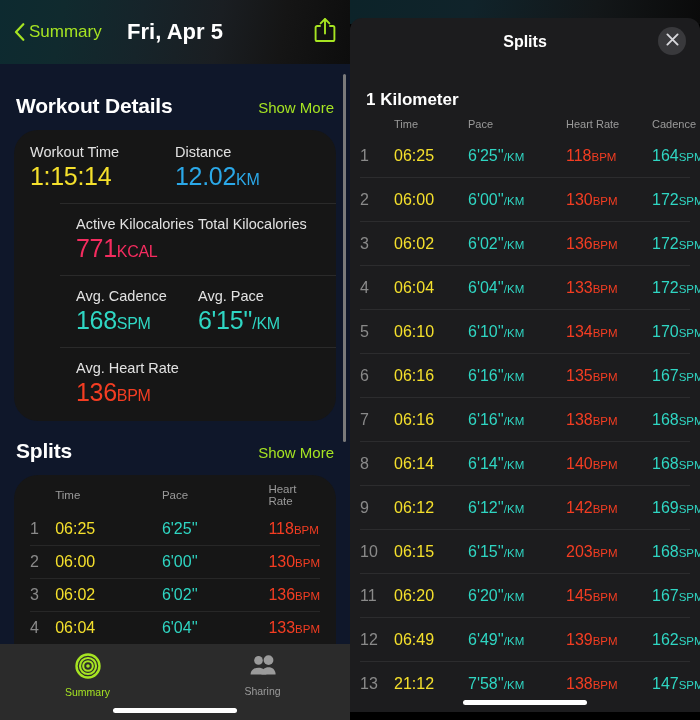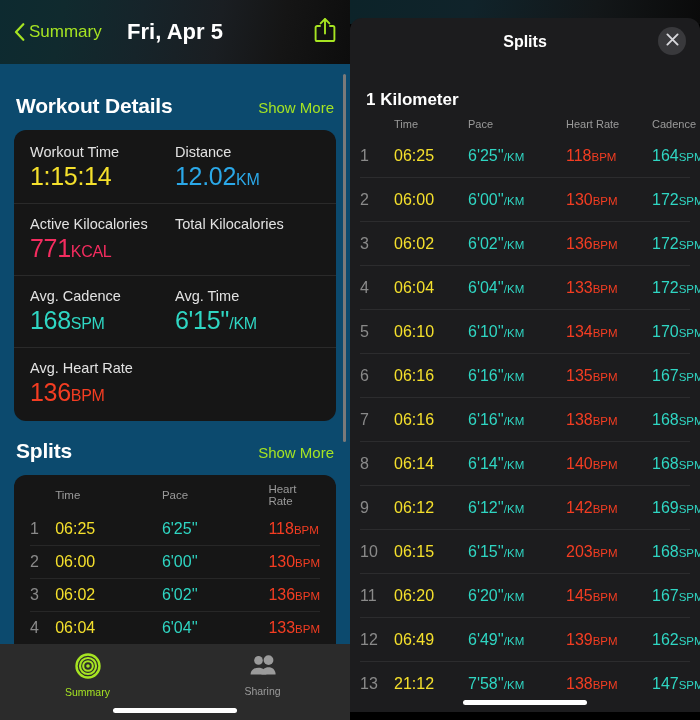--- a/index.html
+++ b/index.html
@@ -10,21 +10,21 @@
     font-family: "Liberation Sans", sans-serif;
     overflow: hidden;
   }
 
   #root { position: relative; width: 700px; height: 720px; background:#000; }
 
   
   #left-panel {
     position: absolute; left: 0; top: 0;
     width: 350px; height: 720px;
-    background: #0c4a6e;
+    background: #0f172a;
     overflow: hidden;
   }
 
   .nav-bar {
     position: relative;
     height: 64px;
     background: linear-gradient(100deg, #0d2a30 0%, #102a2e 18%, #16242a 40%, #1a1e22 62%, #151515 80%, #0d0d0d 100%);
     display: flex; align-items: center;
     padding: 0 14px;
   }
@@ -49,26 +49,26 @@
 
   .section-head {
     display: flex; align-items: baseline; justify-content: space-between;
     padding: 18px 2px 12px 2px;
   }
   .section-title { color: #fff; font-size: 21px; font-weight: 700; letter-spacing: -0.2px; }
   .show-more { color: #a6e422; font-size: 15px; cursor: pointer; }
 
   .card {
     background: #161616;
-    border-radius: 12px;
+    border-radius: 24px;
     padding: 2px 0;
   }
 
   .metric-row { display: flex; padding: 12px 16px 12px 16px; }
-  .metric-row + .metric-row { border-top: 1px solid #2a2a2a; }
+  .metric-row + .metric-row { border-top: 1px solid #2a2a2a; margin-left: 46px; }
   .metric { flex: 1; min-width: 0; }
   .metric-label { color: #e2e2e2; font-size: 14.5px; margin-bottom: 2px; }
   .metric-value { font-size: 25px; font-weight: 500; letter-spacing: -0.3px; white-space: nowrap; }
   .metric-value .u { font-size: 16px; font-weight: 500; }
 
   .c-yellow { color: #f5e02c; }
   .c-blue   { color: #2ba8e8; }
   .c-pink   { color: #f42c5f; }
   .c-teal   { color: #2fd6c3; }
   .c-red    { color: #f43d22; }
@@ -215,21 +215,21 @@
             <div class="metric-label">Total Kilocalories</div>
           </div>
         </div>
 
         <div class="metric-row">
           <div class="metric">
             <div class="metric-label">Avg. Cadence</div>
             <div class="metric-value c-teal"><span>168</span><span class="u">SPM</span></div>
           </div>
           <div class="metric">
-            <div class="metric-label">Avg. Time</div>
+            <div class="metric-label">Avg. Pace</div>
             <div class="metric-value c-teal"><span>6'15''</span><span class="u">/KM</span></div>
           </div>
         </div>
 
         <div class="metric-row">
           <div class="metric">
             <div class="metric-label">Avg. Heart Rate</div>
             <div class="metric-value c-red"><span>136</span><span class="u">BPM</span></div>
           </div>
           <div class="metric"></div>

